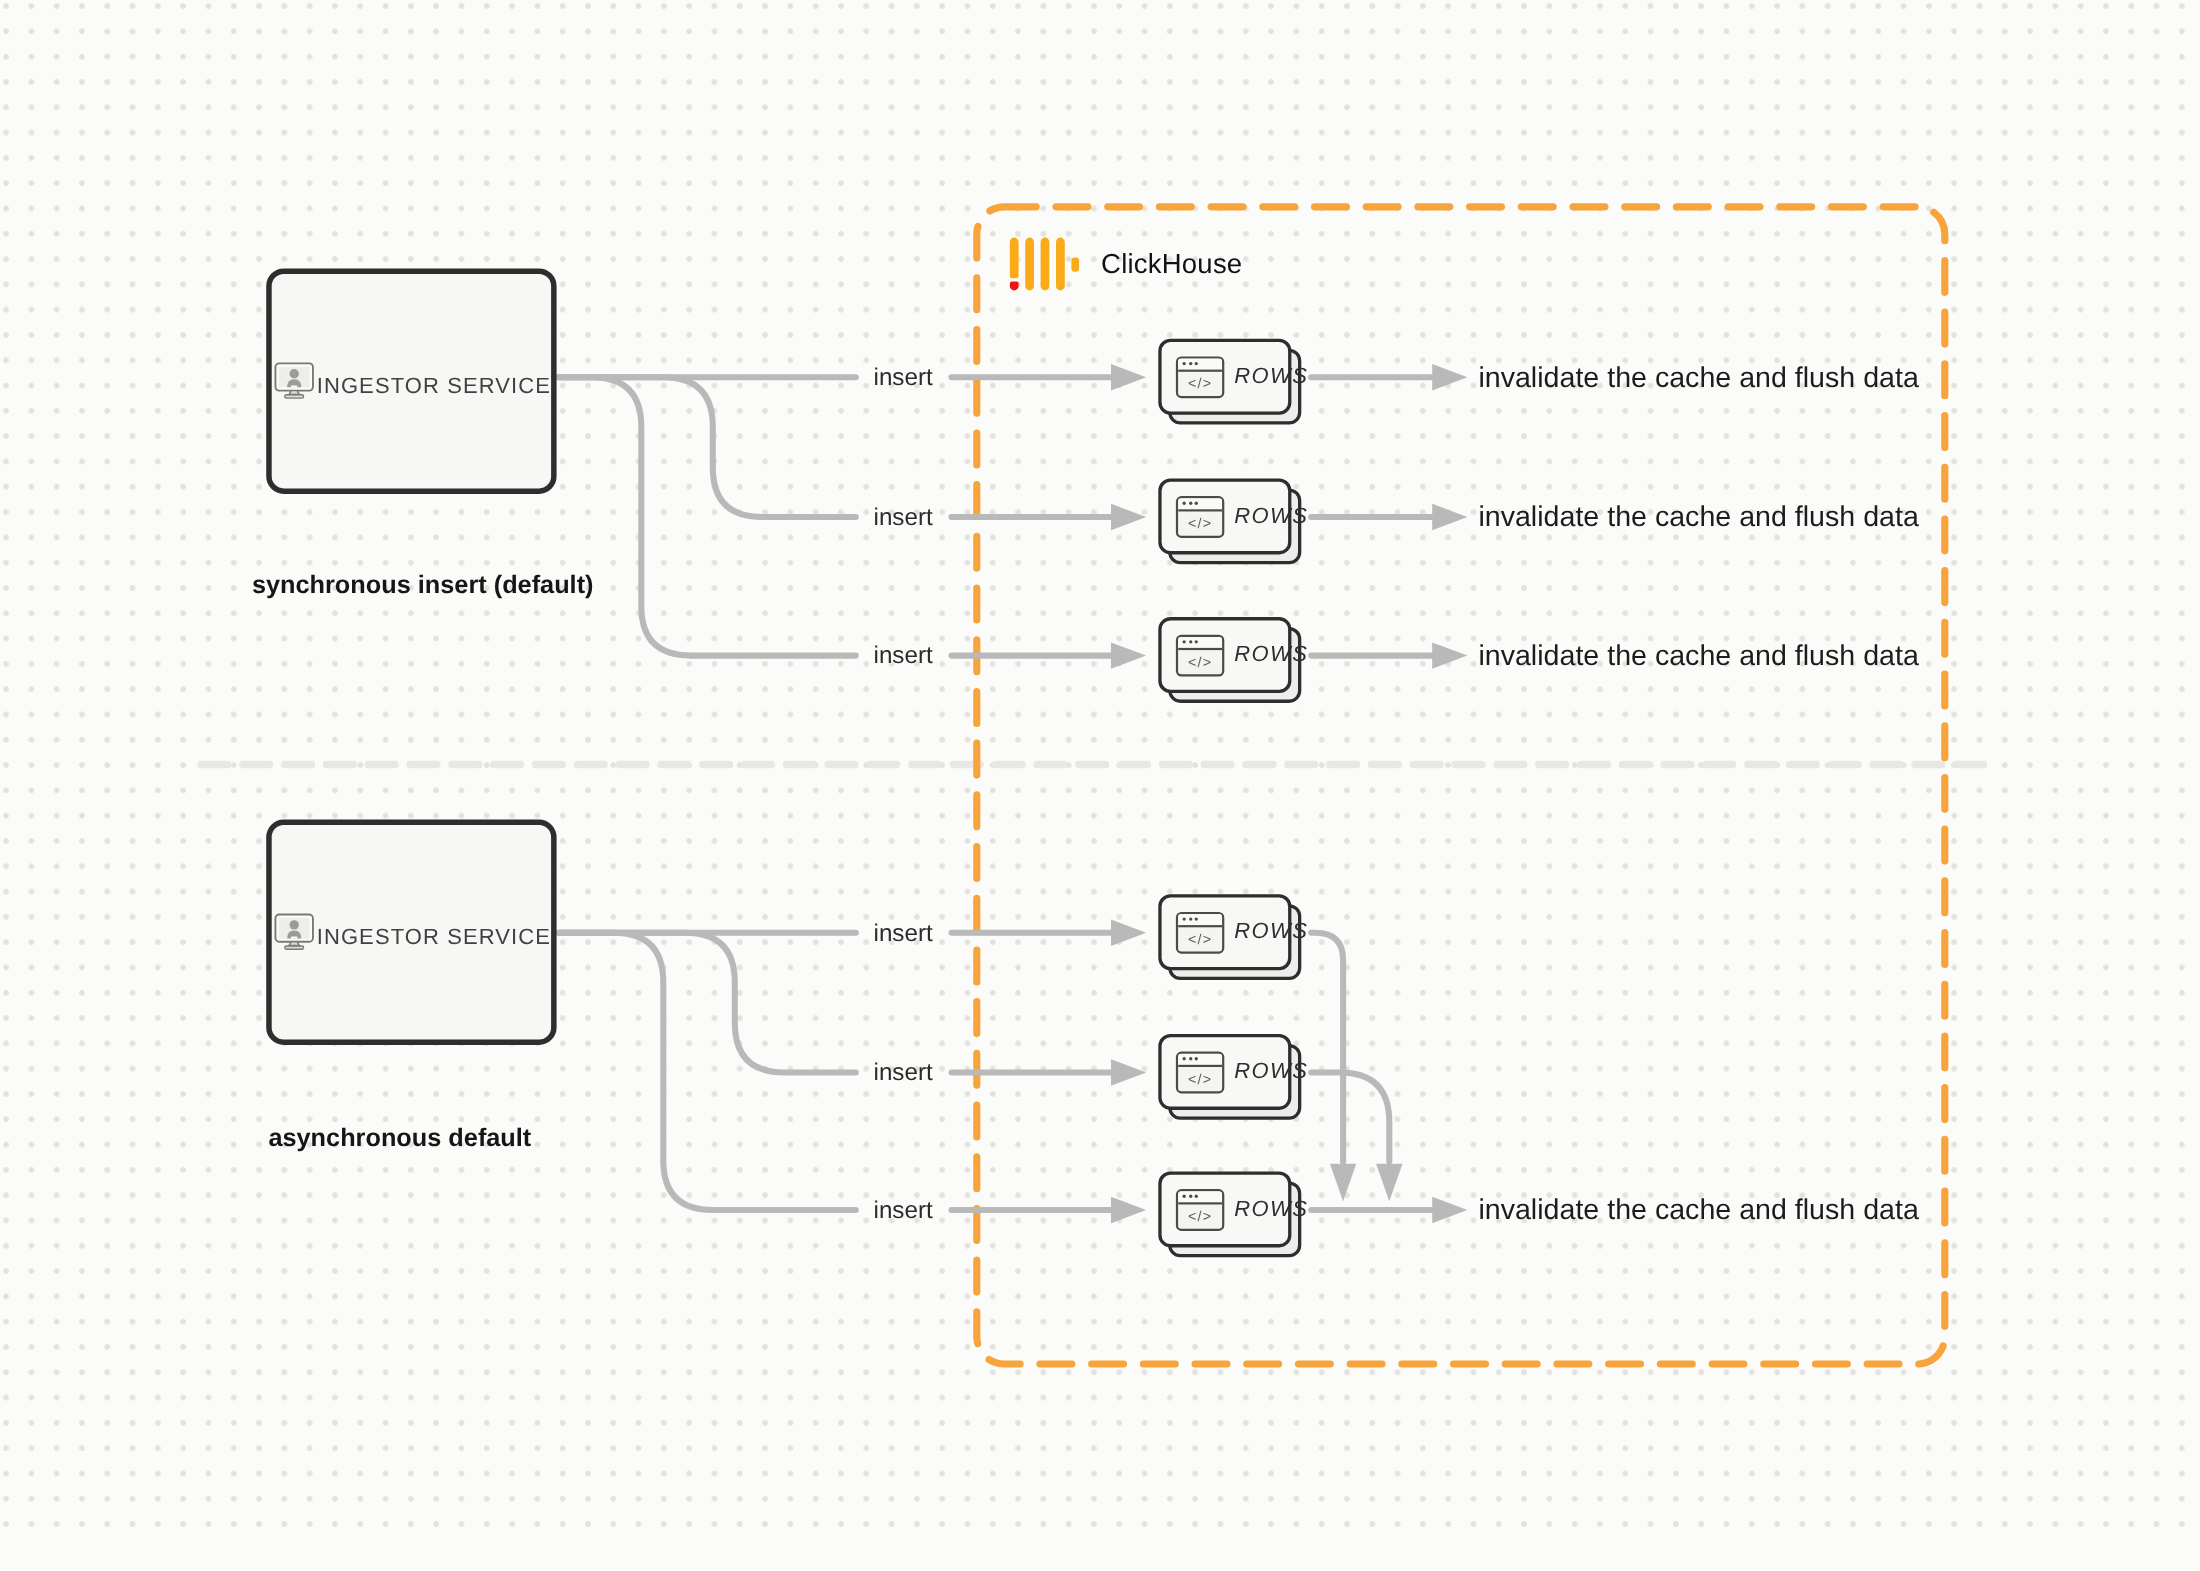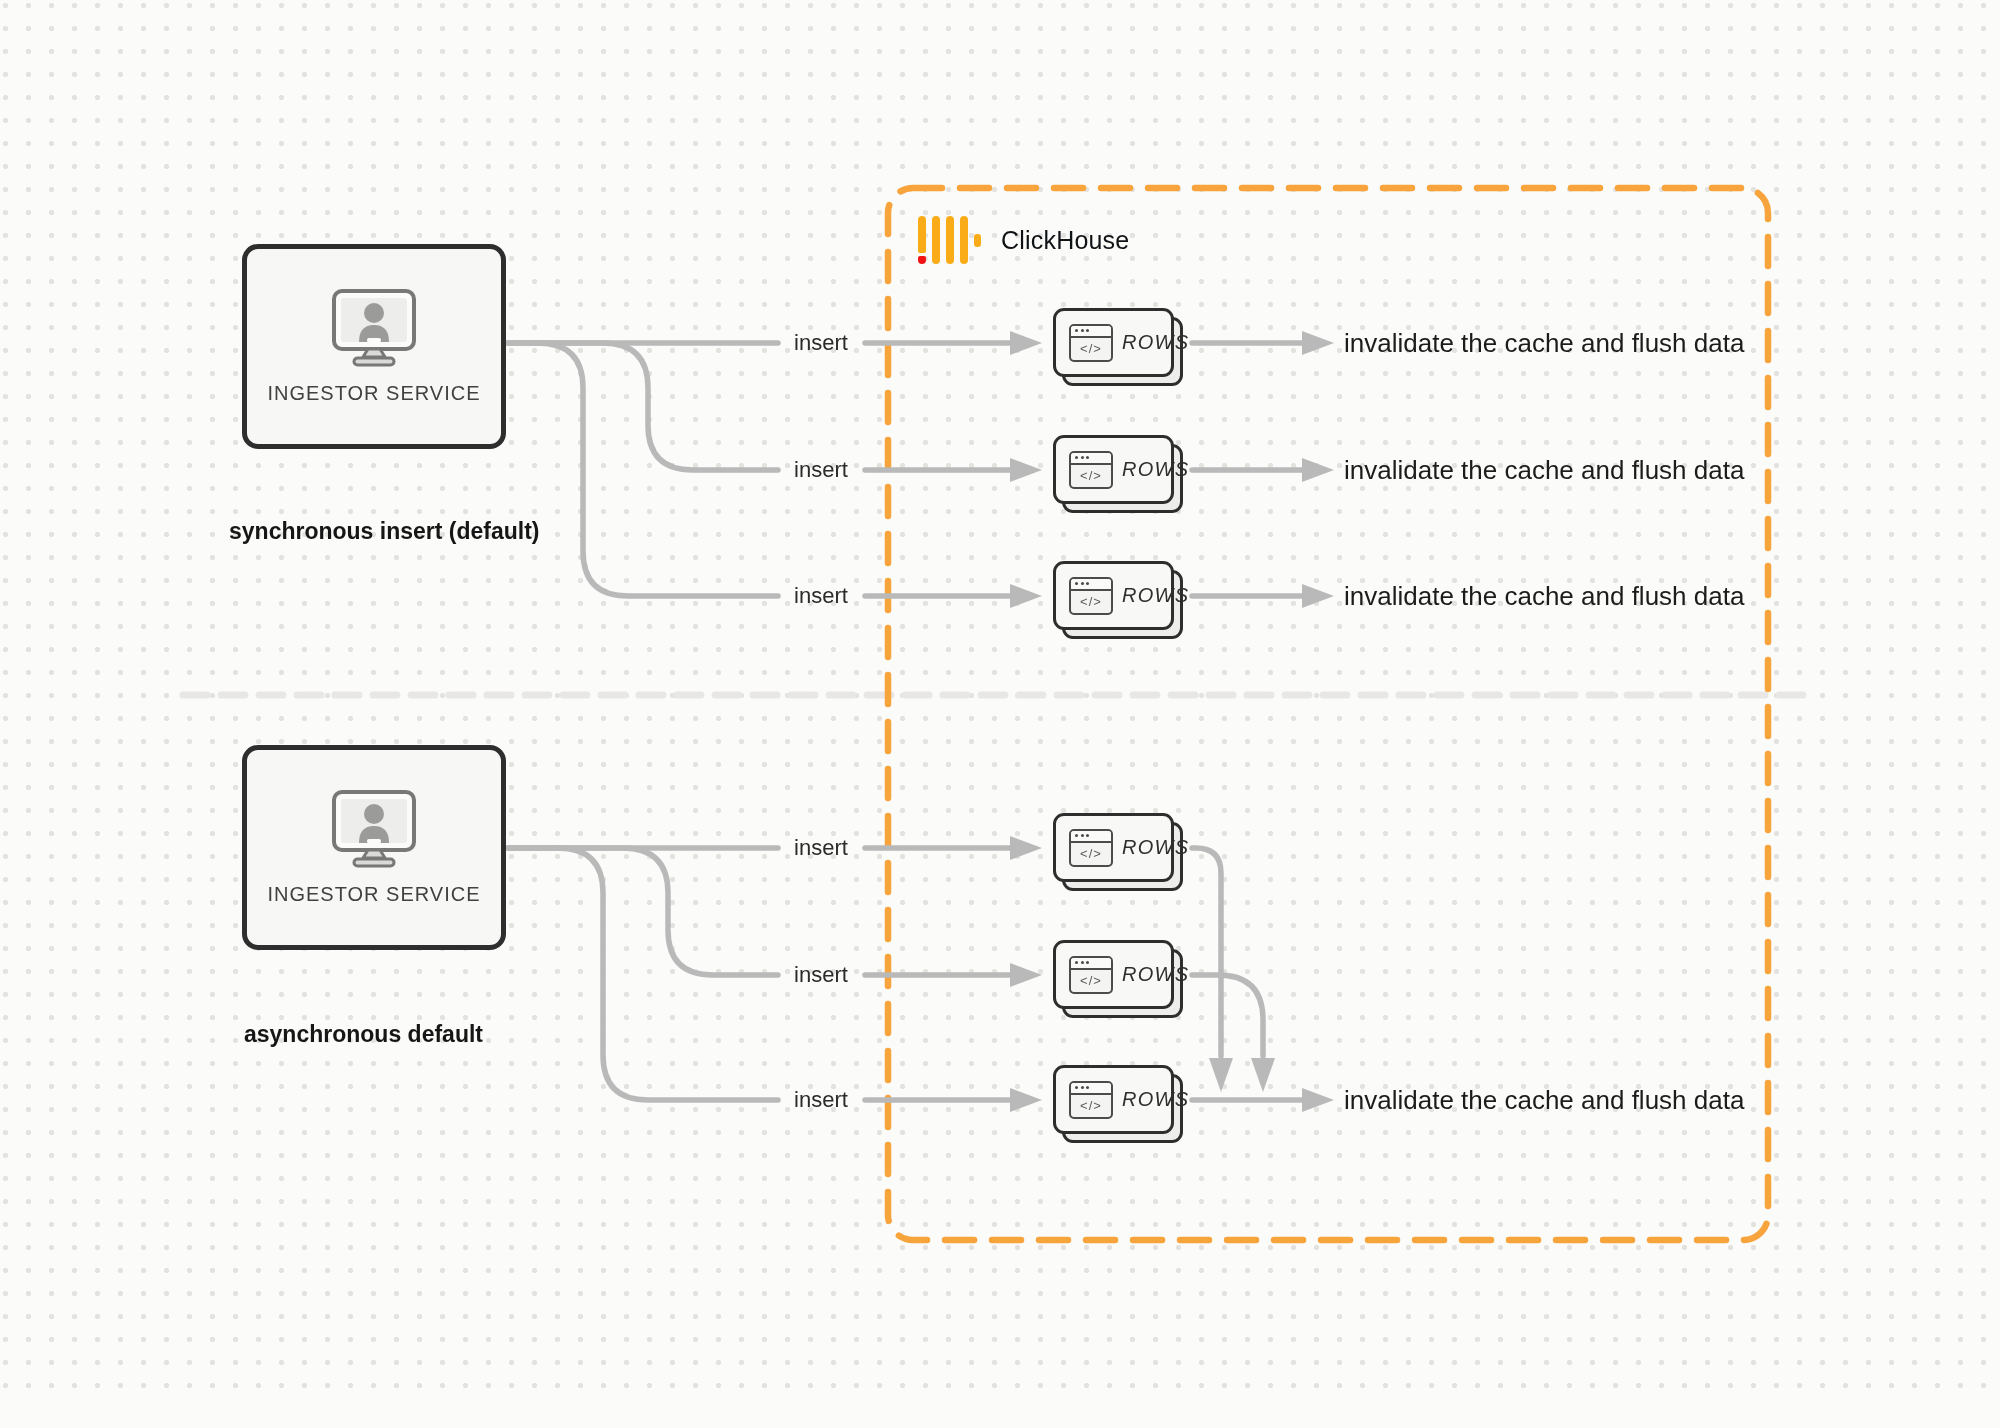--- a/index.html
+++ b/index.html
@@ -10,21 +10,21 @@
     background-image:radial-gradient(circle,#E3E2DF 2.2px,transparent 3px);
     background-size:23px 23px;
     background-position:-6px -6px;
   }
   svg#wires{position:absolute;left:0;top:0;z-index:1;}
 
   
   .ingestor{
     position:absolute;left:242px;width:264px;height:205px;box-sizing:border-box;
     background:#F7F7F5;border:5px solid #2E2E2E;border-radius:16px;
-    display:flex;flex-direction:column;align-items:center;justify-content:center;
+    display:flex;flex-direction:row;align-items:center;justify-content:center;
     z-index:2;
   }
   .ingestor-label{
     margin-top:10px;font-size:20px;color:#414141;letter-spacing:1px;white-space:nowrap;
   }
 
   
   .caption{
     position:absolute;z-index:2;font-size:23px;font-weight:bold;color:#161616;white-space:nowrap;
   }

